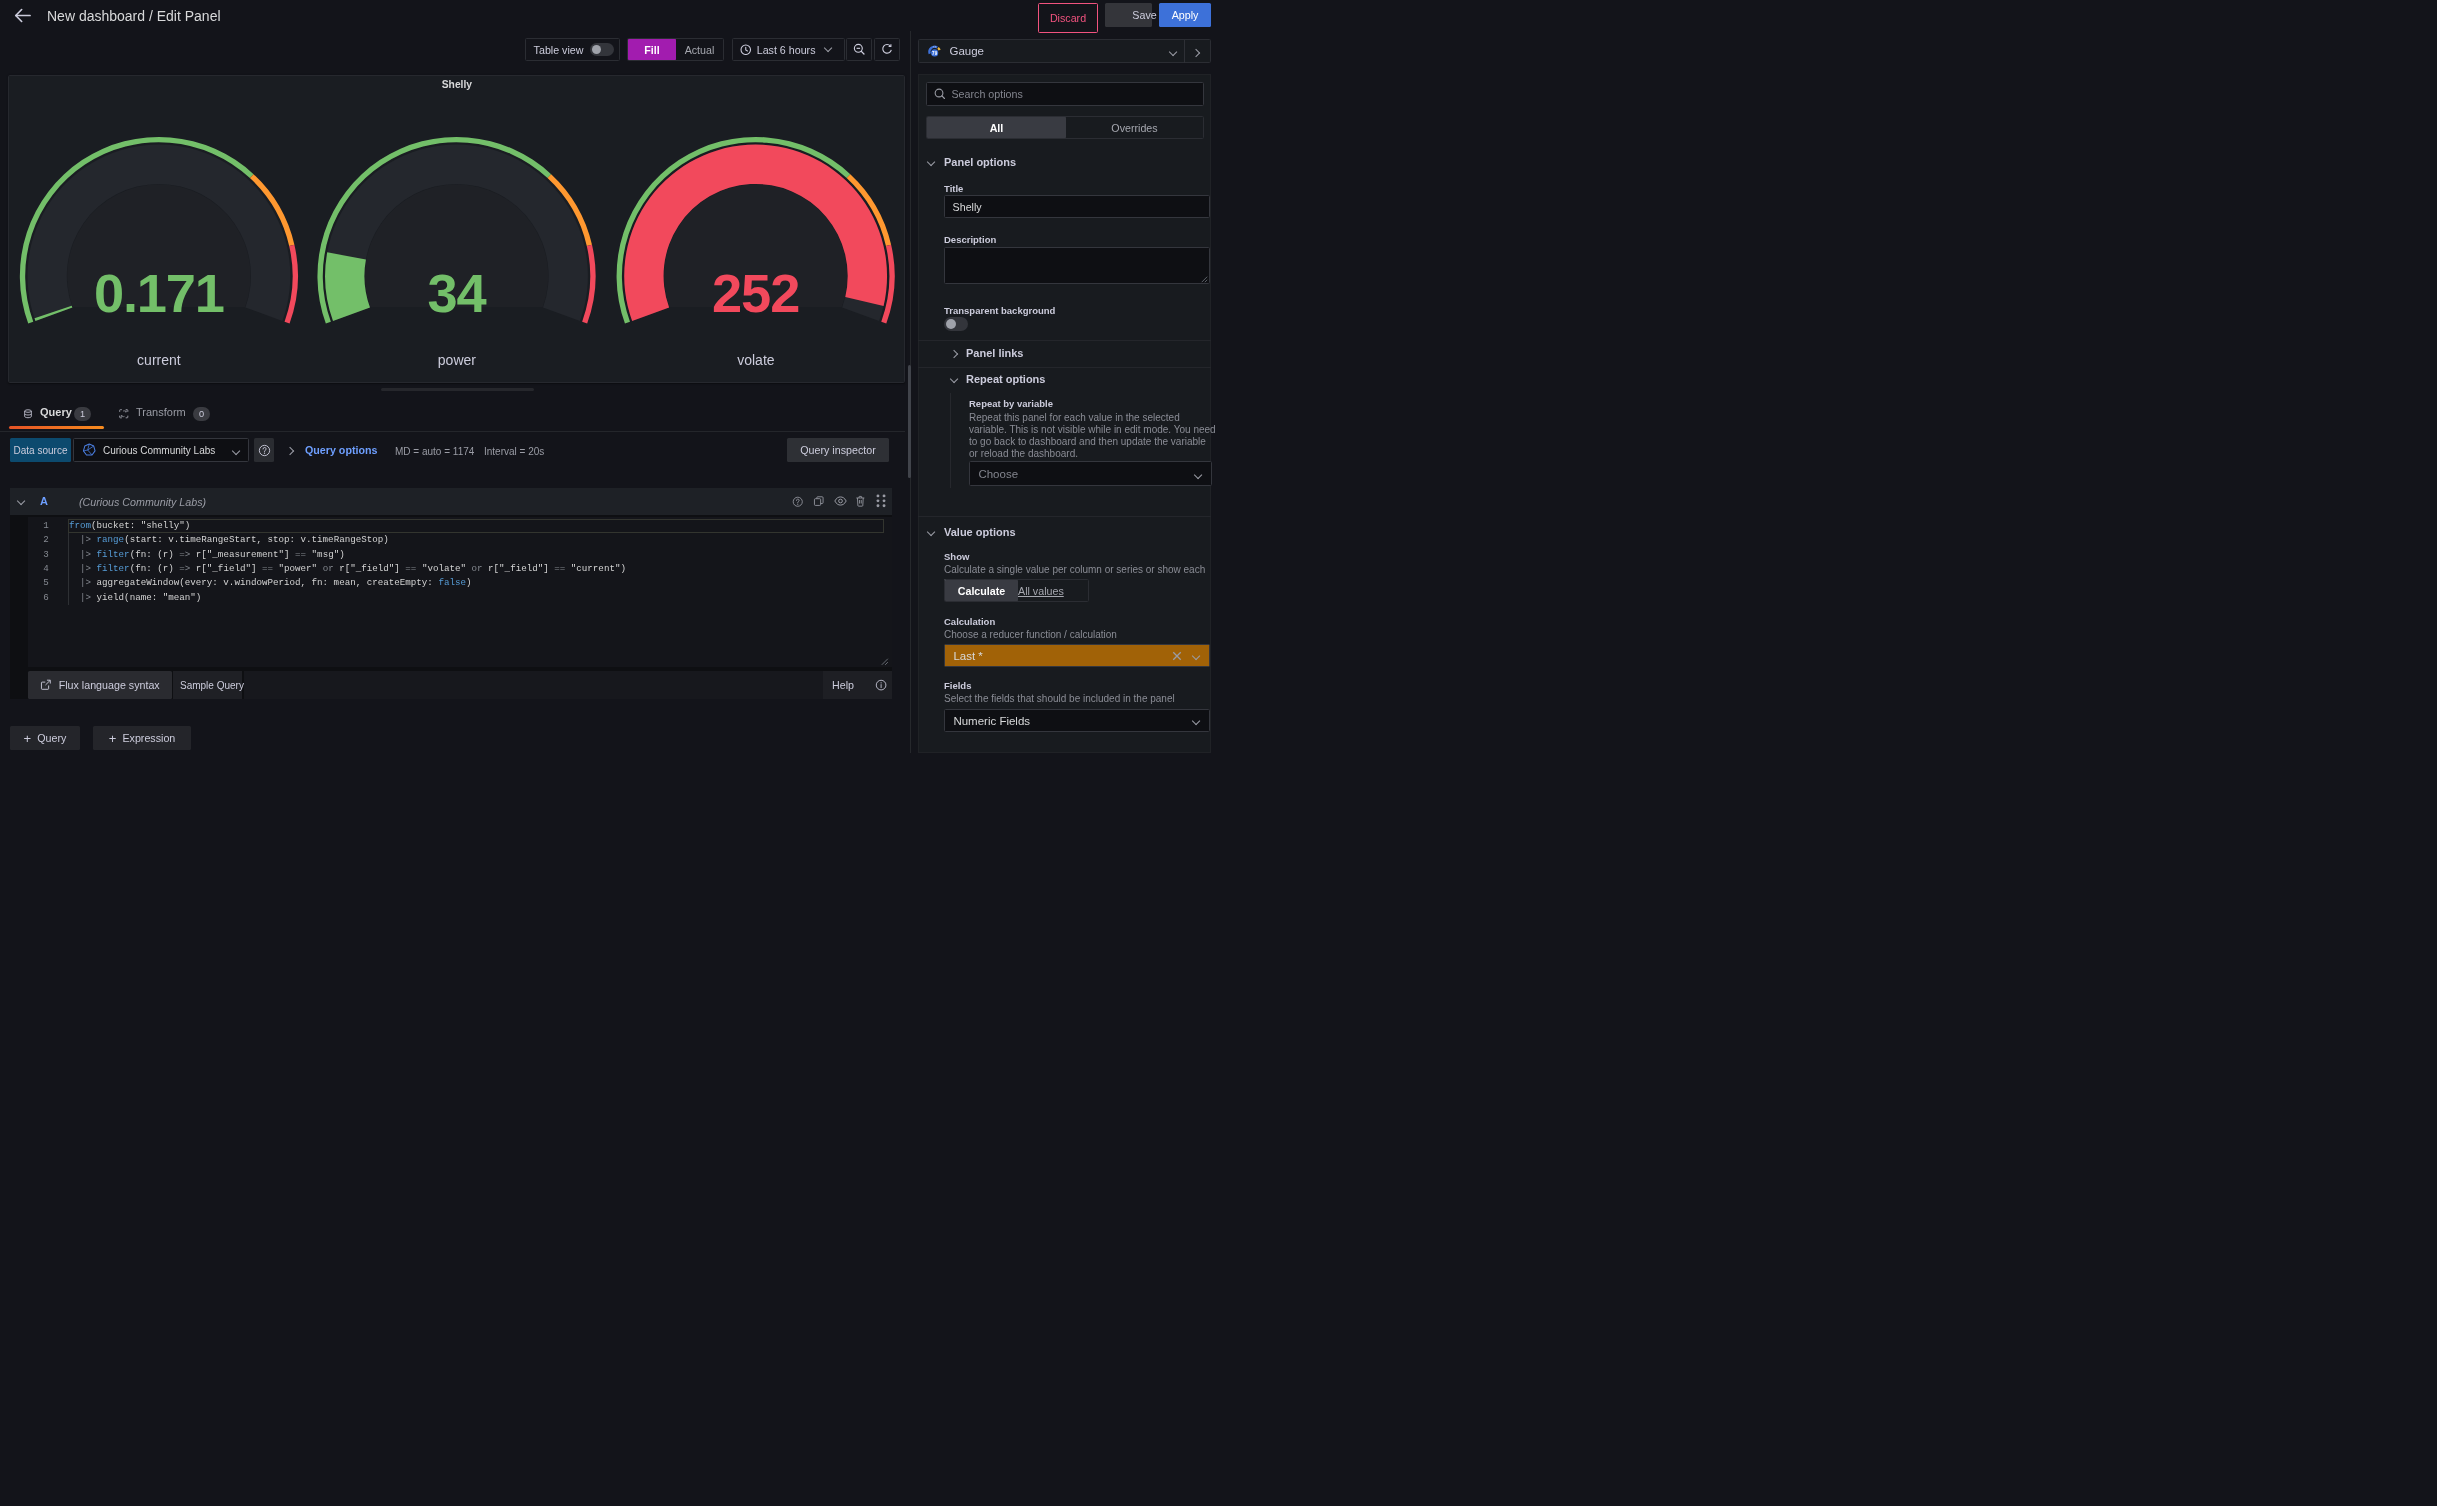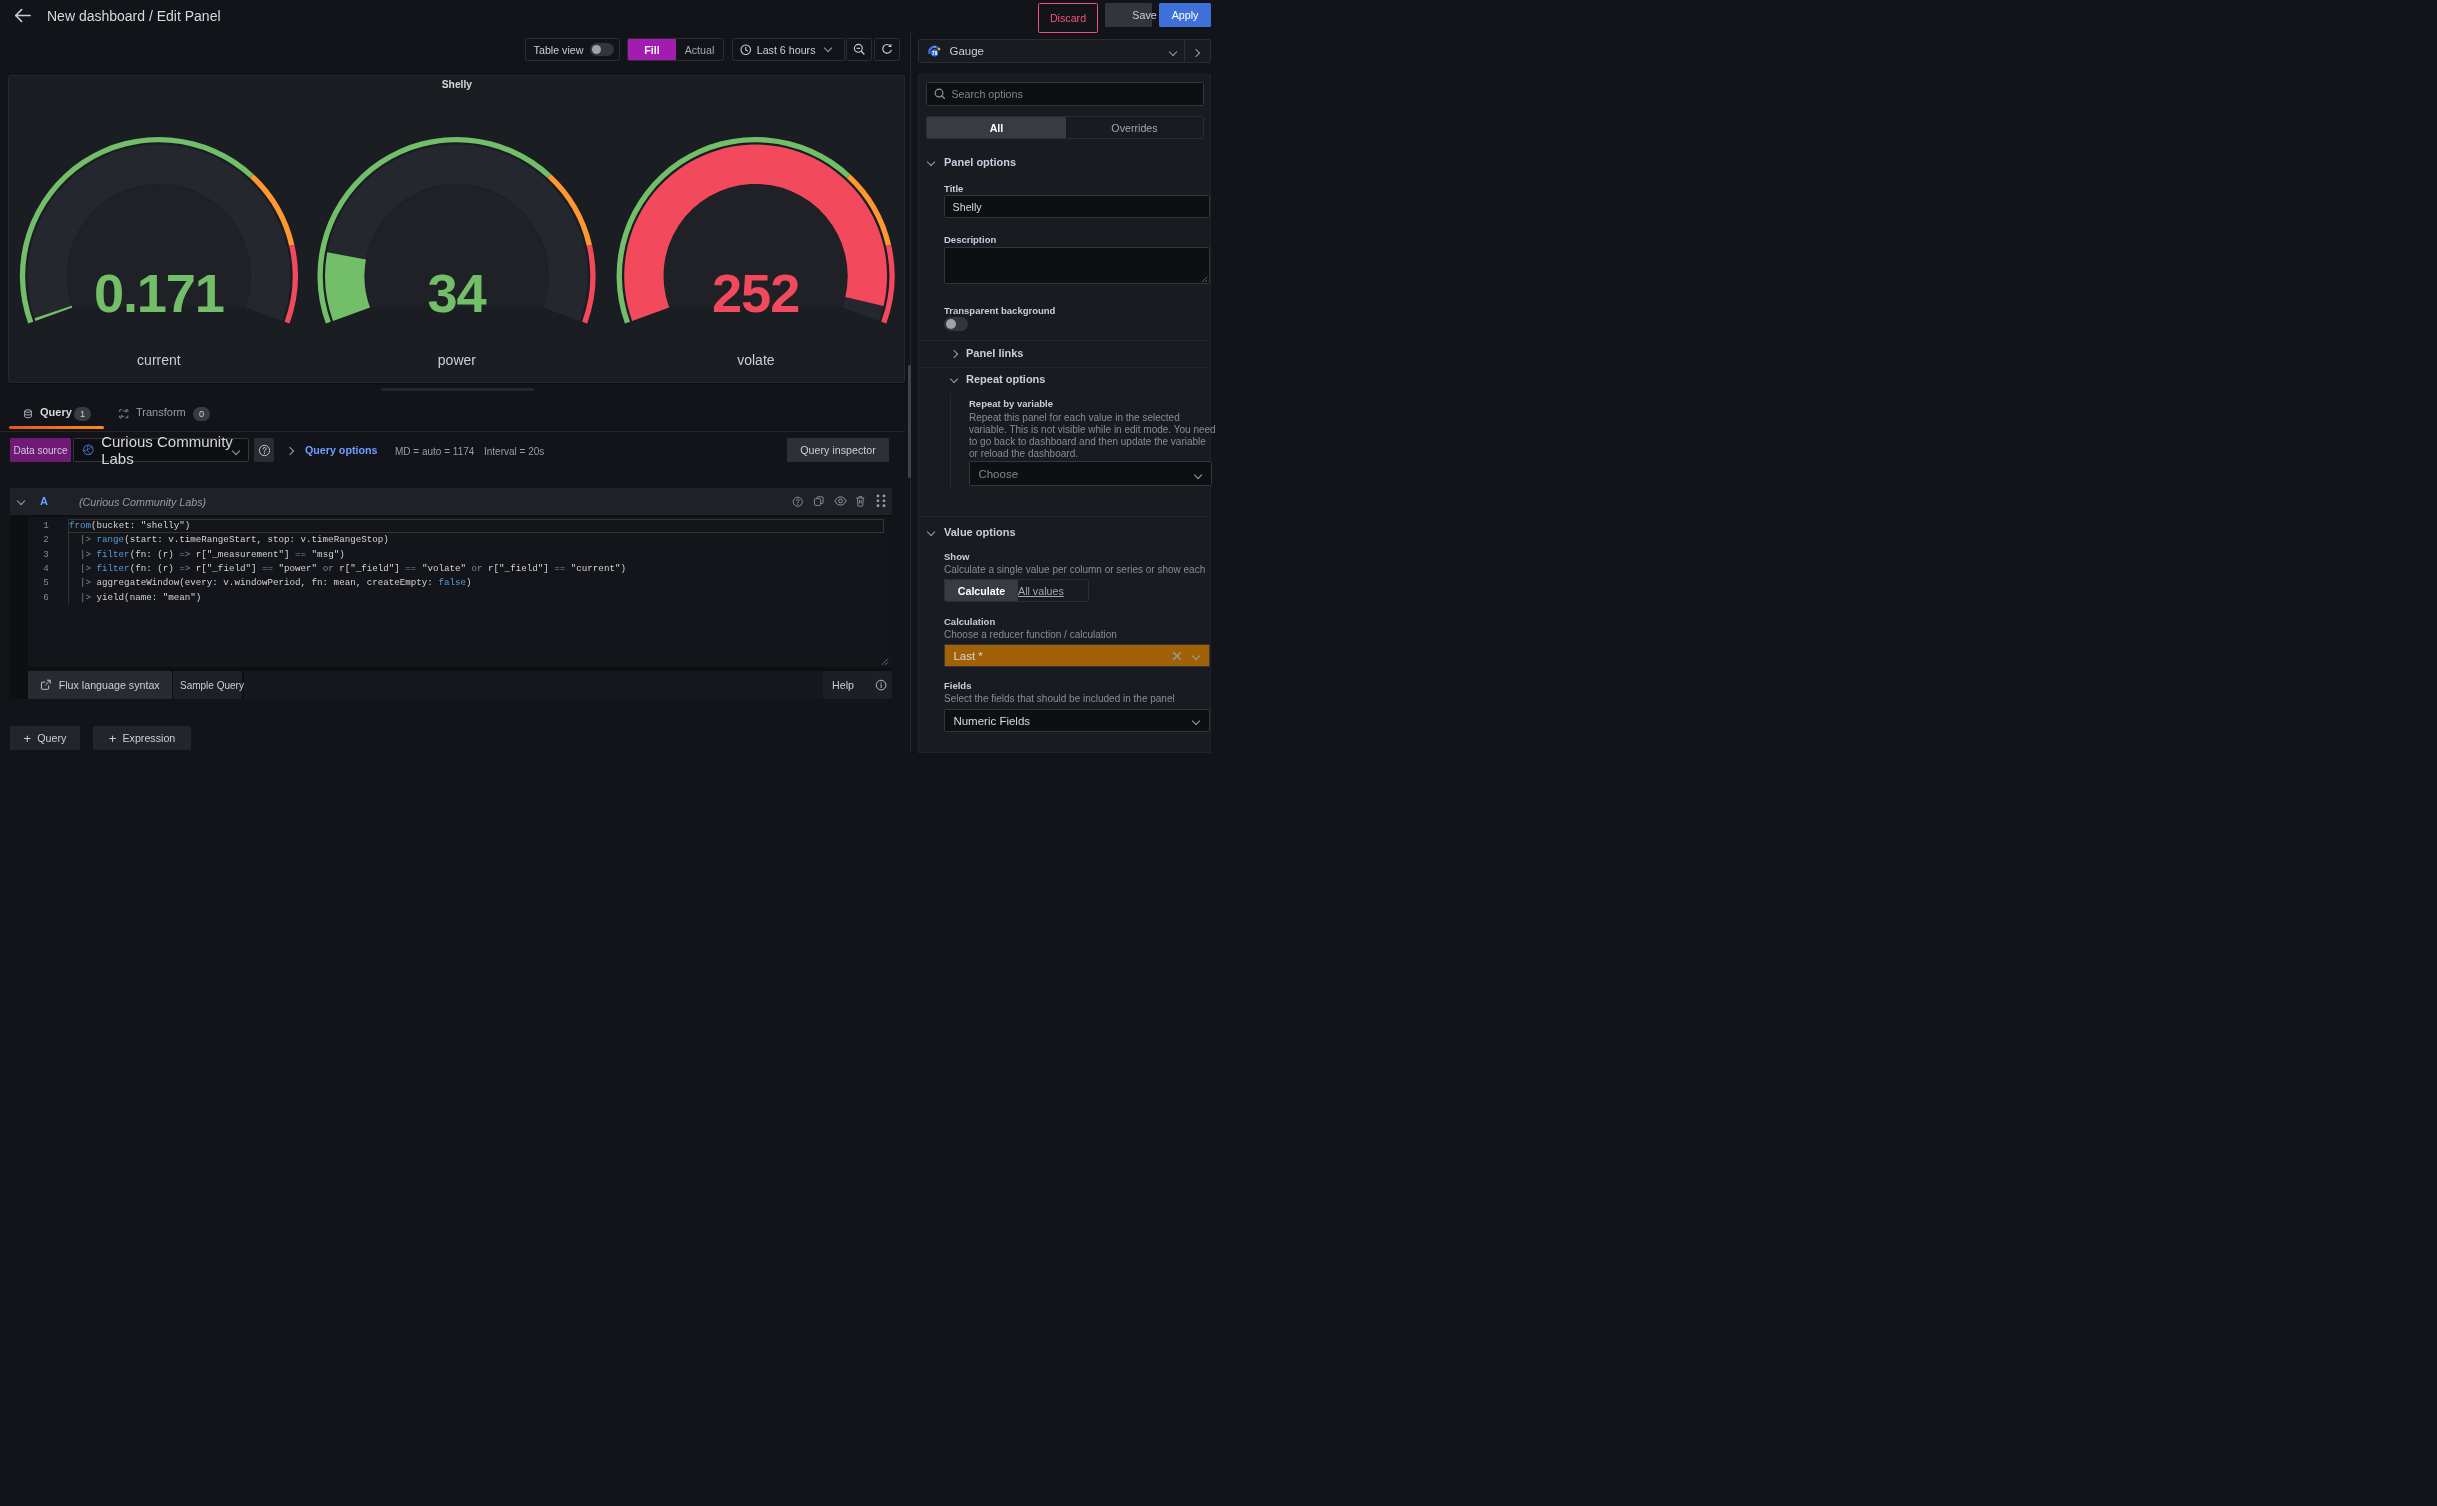--- a/index.html
+++ b/index.html
@@ -102,27 +102,27 @@
  <path d="M8 3.5 H5 a1.5 1.5 0 0 0 -1.5 1.5 v3"></path>
       <path d="M16 20.5 h3 a1.5 1.5 0 0 0 1.5-1.5 v-3"></path>
  <path d="M20.5 8 V5 a1.5 1.5 0 0 0 -1.5-1.5 h-3 M3.5 16 v3 a1.5 1.5 0 0 0 1.5 1.5 h3"></path>
  <path d="M10.5 6.5 c2.5-1.2 5-0.6 6.5 1.2 M17.3 5.5 v2.6 h-2.6 M13.5 17.5 c-2.5 1.2-5 .6-6.5-1.2 M6.7 18.5 v-2.6 h2.6" stroke-width="1.6"></path>
 </svg>
 <div class="abs" style="left:136px;top:406px;font-size:11px;color:#9a9ca5;">Transform</div>
 <div class="abs" style="left:193px;top:407px;width:17px;height:14px;background:#3a3b41;border-radius:6.9px;text-align:center;line-height:14px;font-size:9.2px;color:#ccccdc;">0</div>
 <div class="abs" style="left:0px;top:431px;width:905px;height:0.8px;background:#24262b;"></div>
 <div class="abs" style="left:9.2px;top:426px;width:95px;height:3.1px;border-radius:1.5px;background:linear-gradient(90deg,#e55326,#f78c1f);"></div>
 
-<div class="btn" style="left:10px;top:438px;width:61px;height:24.4px;background:#701a75;color:#ccccdc;font-size:10px;">Data source</div>
+<div class="btn" style="left:10px;top:438px;width:61px;height:24.4px;background:#0c4a6e;color:#ccccdc;font-size:10px;">Data source</div>
 <div class="inp" style="left:73px;top:438px;width:176px;height:24.4px;background:#0e0f13;">
   <svg style="margin-left:8.4px;" width="14.5" height="14.5" viewBox="0 0 24 24" fill="none" stroke="#4a7ee0" stroke-width="1.7">
     <path d="M12 1.8 L19.4 5.0 L21.6 13.1 L16.6 19.8 L7.4 19.8 L2.4 13.1 L4.6 5.0 Z" stroke-linejoin="round"></path>
     <path d="M12 1.8 L9.4 11.6 L16.6 19.8 M9.4 11.6 L2.4 13.1 M9.4 11.6 L19.4 5.0" stroke-width="1.3"></path>
   </svg>
-  <span style="font-size:15px;color:#d8d9da;margin-left:6.1px;">Curious Community Labs</span>
+  <span style="font-size:10px;color:#d8d9da;margin-left:6.1px;">Curious Community Labs</span>
   <span class="chev down" style="position:absolute;right:9.2px;top:9.2px;"></span>
 </div>
 <div class="btn" style="left:254px;top:438px;width:20px;height:24.4px;background:#2a2c31;">
   <svg width="13" height="13" viewBox="0 0 24 24" fill="none" stroke="#ccccdc" stroke-width="1.7">
         <circle cx="12" cy="12" r="9.5"></circle>
         <path d="M9.3 9.2 a2.8 2.8 0 1 1 3.9 2.6 c-.9.4-1.2.9-1.2 1.9" stroke-linecap="round"></path>
         <circle cx="12" cy="17" r="1.2" fill="#ccccdc" stroke="none"></circle>
       </svg>
 </div>
 <span class="chev right" style="position:absolute;left:287px;top:448px;"></span>

